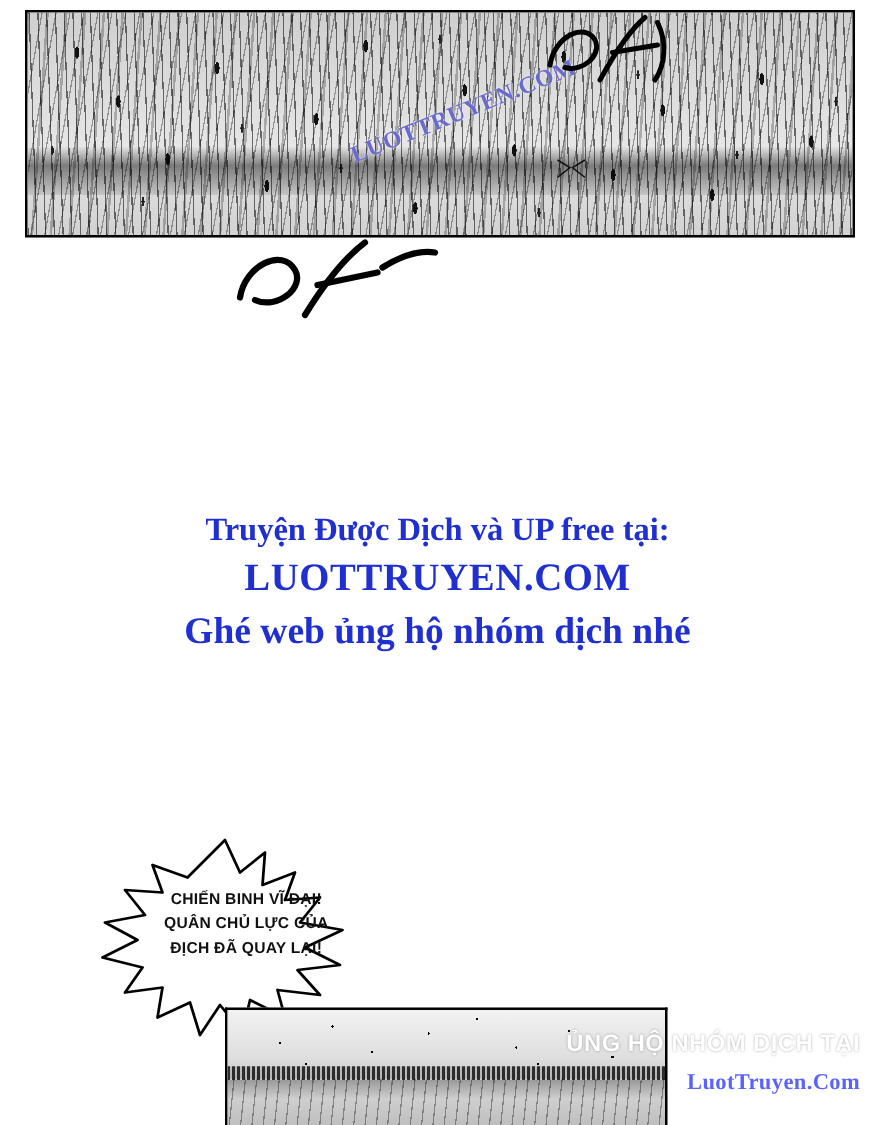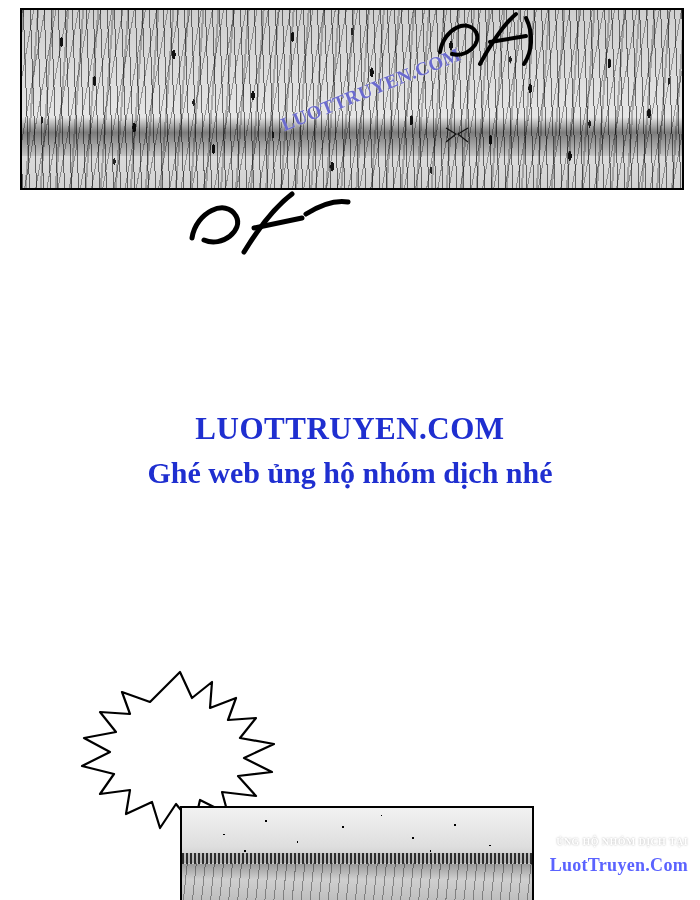--- a/index.html
+++ b/index.html
@@ -207,22 +207,22 @@
   }
 
   
   .wm-br {
     position: absolute;
     right: 12px;
     bottom: 24px;
     text-align: right;
   }
   .wm-br .support {
-    font-family: Liberation Serif, serif;
-    font-size: 10px;
+    font-family: Liberation Sans, sans-serif;
+    font-size: 19px;
     font-weight: 700;
     color: #ffffff;
     letter-spacing: 0.4px;
     text-shadow: 0 0 2px rgba(0,0,0,0.35);
   }
   .wm-br .site {
     margin-top: 8px;
     font-family: "Liberation Serif", serif;
     font-size: 18px;
     font-weight: 700;
@@ -261,32 +261,38 @@
     <g fill="none" stroke="#000" stroke-width="5" stroke-linecap="round">
       <path d="M12 52 C16 26, 46 12, 56 30 C64 44, 42 62, 24 54"></path>
       <path d="M64 66 C80 40, 96 20, 112 8"></path>
       <path d="M74 42 L122 32"></path>
       <path d="M126 28 C142 18, 156 14, 168 16"></path>
     </g>
   </svg>
 </div>
 
 <div class="promo">
+  <div class="line1">Truyện Được Dịch và UP free tại:</div>
   <div class="line2">LUOTTRUYEN.COM</div>
   <div class="line3">Ghé web ủng hộ nhóm dịch nhé</div>
 </div>
 
 <div class="bubble-wrap">
   <svg width="260" height="175" viewBox="0 0 260 175">
     <path d="M120 4 L132 30 L152 14 L150 40 L176 30 L168 52 L196 50
              L180 70 L214 76 L184 90 L212 104 L178 108 L196 128
              L162 124 L168 146 L140 132 L134 158 L116 136 L100 160
              L92 134 L66 146 L70 122 L40 126 L54 106 L22 98
              L50 84 L24 70 L56 64 L40 44 L70 46 L62 24 L90 34 Z" fill="#ffffff" stroke="#000" stroke-width="2.2" stroke-linejoin="round"></path>
   </svg>
+  <div class="bubble-text">
+    <div>CHIẾN BINH VĨ ĐẠI!</div>
+    <div>QUÂN CHỦ LỰC CỦA</div>
+    <div>ĐỊCH ĐÃ QUAY LẠI!</div>
+  </div>
 </div>
 
 <div class="panel-bottom">
   <div class="sky"></div>
   <div class="horde"></div>
   <div class="ground"></div>
   <div class="ground-lines"></div>
   <div class="specks"></div>
 </div>
 

